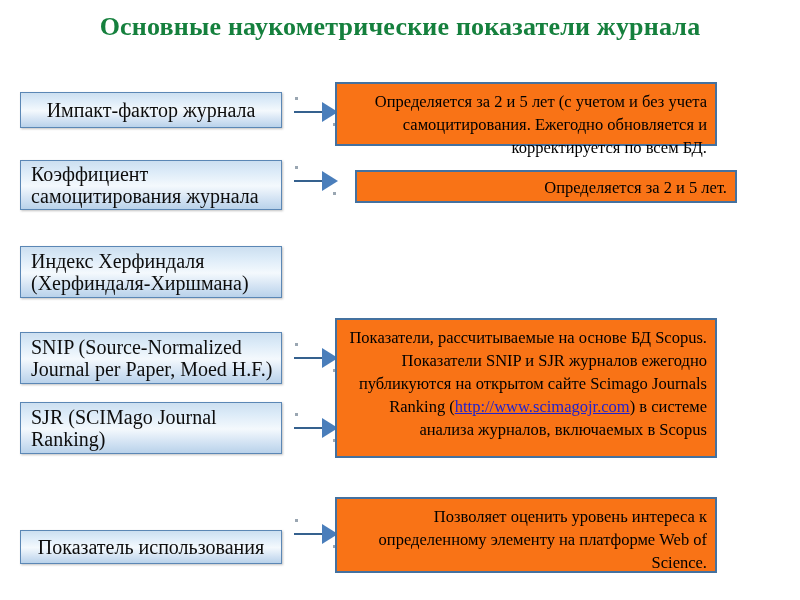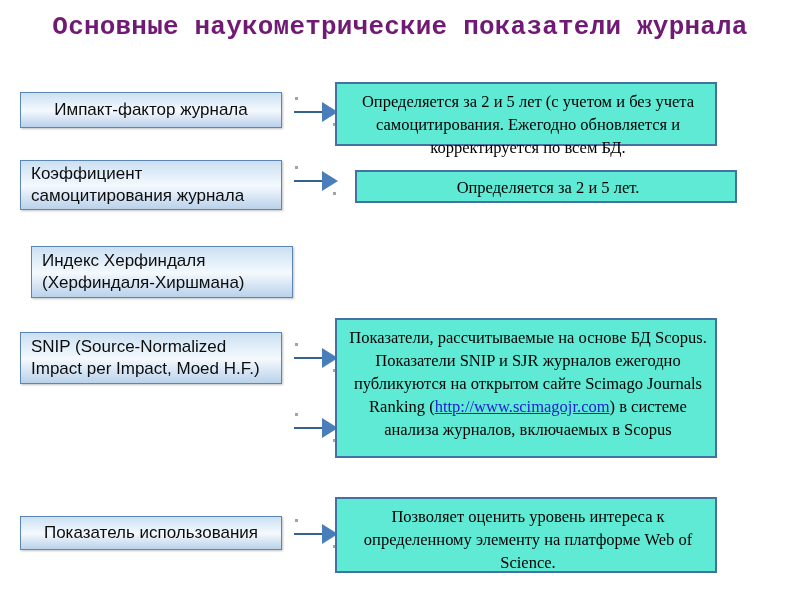--- a/index.html
+++ b/index.html
@@ -25,70 +25,70 @@
   }
 
   
   .slide-title {
     position: absolute;
     left: 40px;
     top: 8px;
     width: 720px;
     height: 40px;
     text-align: center;
-    font-family: Liberation Mono, monospace;
+    font-family: Liberation Serif, serif;
     font-weight: bold;
     font-size: 26px;
     line-height: 38px;
-    color: #701a75;
+    color: #15803d;
     letter-spacing: 0.2px;
     white-space: nowrap;
   }
 
   
   .label-box {
     position: absolute;
     box-sizing: border-box;
     border: 1px solid #5B87B5;
     background: linear-gradient(to bottom,
                 #ccdff0 0%,
                 #dcebf8 22%,
                 #f4f9fd 52%,
                 #cfe0f2 82%,
                 #b9d2ea 100%);
     box-shadow: 1px 1px 2px rgba(120,120,120,0.45);
-    font-family: Liberation Sans, sans-serif;
-    font-size: 17px;
+    font-family: Liberation Serif, serif;
+    font-size: 20px;
     line-height: 22px;
     color: #0d0d0d;
     padding: 3px 8px 3px 10px;
     display: flex;
     flex-direction: column;
     justify-content: center;
   }
   .label-box.center {
     text-align: center;
     padding-left: 8px;
   }
   .label-box.left {
     text-align: left;
   }
 
   
   .desc-box {
     position: absolute;
     box-sizing: border-box;
     border: 2px solid #44719F;
-    background: #5eead4;
+    background: #f97316;
     font-family: "Liberation Serif", "DejaVu Serif", serif;
     font-size: 16.5px;
     line-height: 23px;
     color: #000000;
     padding: 6px 8px 4px 12px;
-    text-align: center;
+    text-align: right;
   }
   .desc-box.vcenter {
     display: flex;
     flex-direction: column;
     justify-content: center;
     margin-left: 20px;
   }
   .desc-link {
     color: #2222cc;
     text-decoration: underline;
@@ -158,48 +158,51 @@
     <span class="dot top"></span>
     <span class="shaft"></span>
     <span class="head"></span>
     <span class="dot bottom"></span>
   </div>
 
   <div class="desc-box vcenter" style="left:335px; top:170px; width:382px; height:33px;">
     <span>Определяется за 2 и 5 лет.</span>
   </div>
 
-  <div class="label-box left" style="left:20px; top:246px; width:262px; height:52px;margin-left:11px;">
+  <div class="label-box left" style="left:20px; top:246px; width:262px; height:52px;">
     <span>Индекс Херфиндаля (Херфиндаля-Хиршмана)</span>
   </div>
 
   <div class="label-box left" style="left:20px; top:332px; width:262px; height:52px;">
-    <span>SNIP (Source-Normalized Impact per Impact, Moed H.F.)</span>
+    <span>SNIP (Source-Normalized Journal per Paper, Moed H.F.)</span>
   </div>
 
   <div class="arrow" style="left:292px; top:343px;">
     <span class="dot top"></span>
     <span class="shaft"></span>
     <span class="head"></span>
     <span class="dot bottom"></span>
   </div>
 
+  <div class="label-box left" style="left:20px; top:402px; width:262px; height:52px;">
+    <span>SJR (SCIMago Journal Ranking)</span>
+  </div>
 
   <div class="arrow" style="left:292px; top:413px;">
     <span class="dot top"></span>
     <span class="shaft"></span>
     <span class="head"></span>
     <span class="dot bottom"></span>
   </div>
 
   <div class="desc-box" style="left:335px; top:318px; width:382px; height:140px;">
     <span>Показатели, рассчитываемые на основе БД Scopus. Показатели SNIP и SJR журналов ежегодно публикуются на открытом сайте Scimago Journals Ranking (</span><span class="desc-link">http://www.scimagojr.com</span><span>) в системе анализа журналов, включаемых в Scopus</span>
   </div>
 
-  <div class="label-box center" style="left:20px; top:516px; width:262px; height:34px;">
+  <div class="label-box center" style="left:20px; top:530px; width:262px; height:34px;">
     <span>Показатель использования</span>
   </div>
 
   <div class="arrow" style="left:292px; top:519px;">
     <span class="dot top"></span>
     <span class="shaft"></span>
     <span class="head"></span>
     <span class="dot bottom"></span>
   </div>
 

